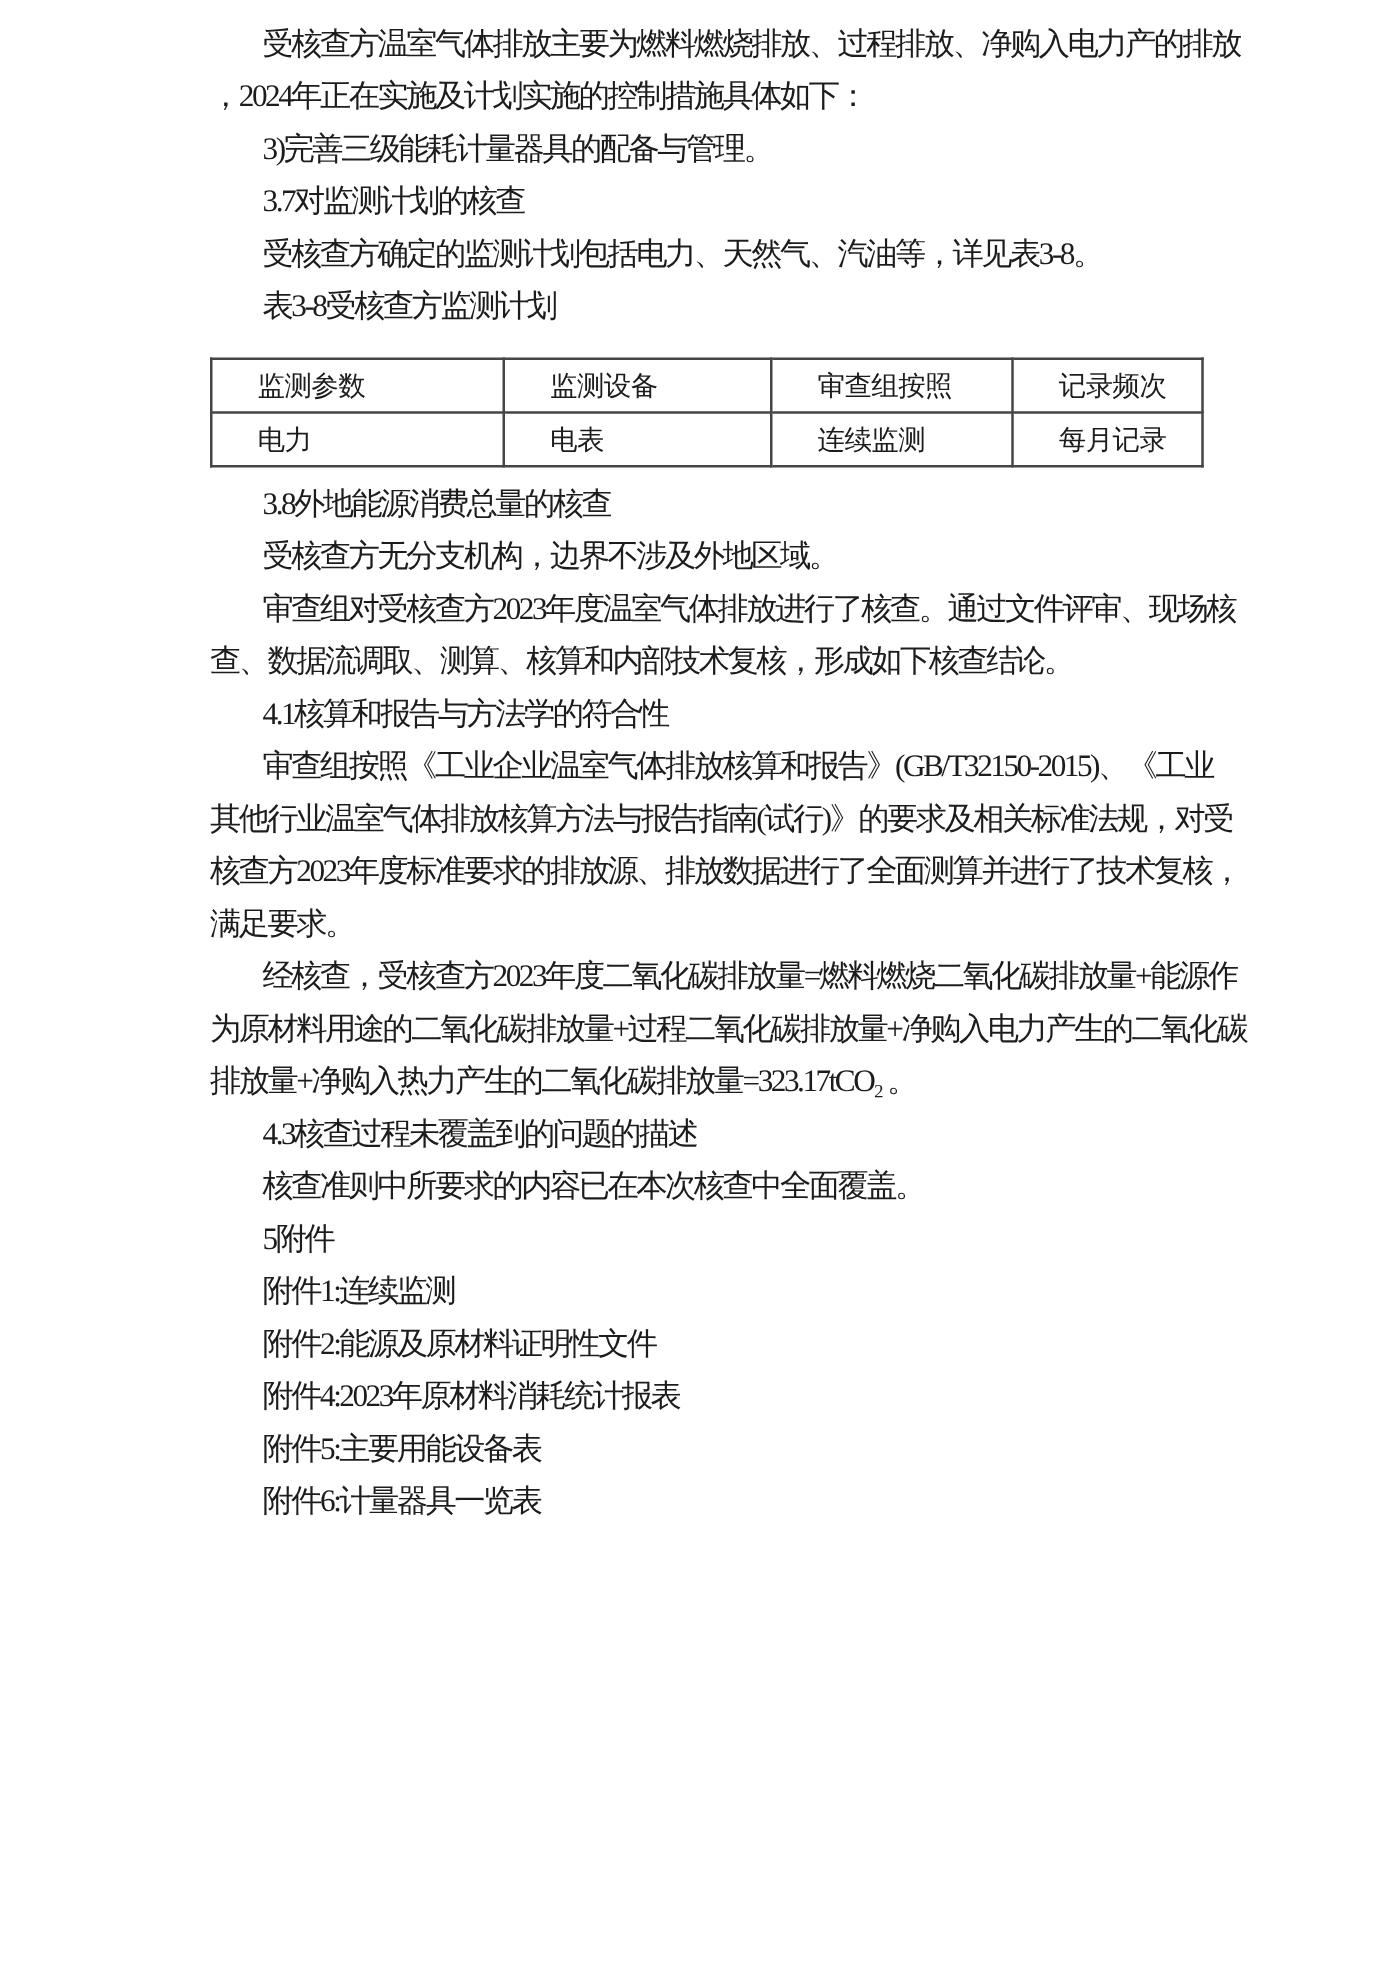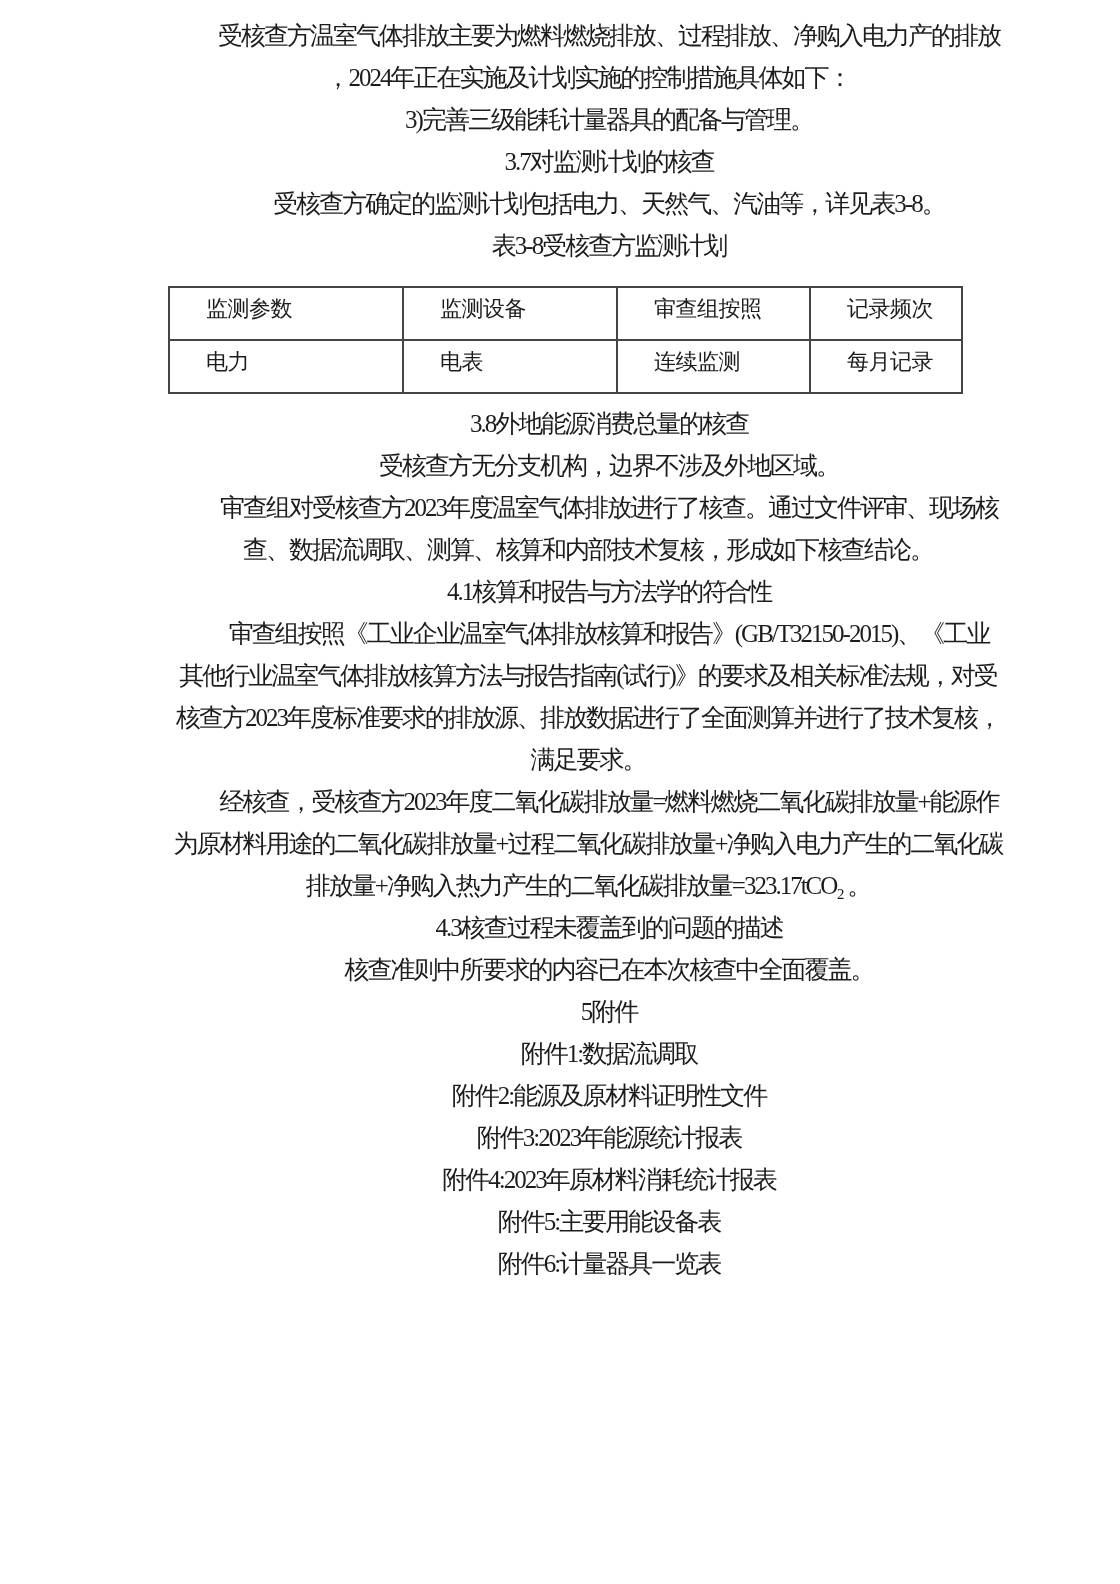--- a/index.html
+++ b/index.html
@@ -18,40 +18,39 @@
     left: 168px;
     top: 15px;
     width: 840px;
   }
   .ln {
     height: 42px;
     line-height: 42px;
     font-size: 25px;
     letter-spacing: -2px;
     white-space: nowrap;
-    text-align: center;
   }
   .ind { padding-left: 42px; }
   table.mon {
     border-collapse: collapse;
     table-layout: fixed;
     width: 793px;
     margin-top: 19px;
     margin-bottom: 9px;
   }
   table.mon col.c1 { width: 234px; }
   table.mon col.c2 { width: 214px; }
   table.mon col.c3 { width: 193px; }
   table.mon col.c4 { width: 152px; }
   table.mon td {
     border: 2px solid #454545;
     height: 41px;
     font-size: 22px;
     letter-spacing: -0.5px;
-    padding: 0 4px 10px 36px;
+    padding: 0 4px 0 36px;
     vertical-align: middle;
     white-space: nowrap;
     overflow: hidden;
   }
 </style>
 </head>
 <body>
 
 <div class="doc">
   <div class="ln ind">受核查方温室气体排放主要为燃料燃烧排放、过程排放、净购入电力产的排放</div>
@@ -92,19 +91,18 @@
   <div class="ln ind">审查组按照《工业企业温室气体排放核算和报告》(GB/T32150-2015)、《工业</div>
   <div class="ln">其他行业温室气体排放核算方法与报告指南(试行)》的要求及相关标准法规，对受</div>
   <div class="ln">核查方2023年度标准要求的排放源、排放数据进行了全面测算并进行了技术复核，</div>
   <div class="ln">满足要求。</div>
   <div class="ln ind">经核查，受核查方2023年度二氧化碳排放量=燃料燃烧二氧化碳排放量+能源作</div>
   <div class="ln">为原材料用途的二氧化碳排放量+过程二氧化碳排放量+净购入电力产生的二氧化碳</div>
   <div class="ln">排放量+净购入热力产生的二氧化碳排放量=323.17tCO₂ 。</div>
   <div class="ln ind">4.3核查过程未覆盖到的问题的描述</div>
   <div class="ln ind">核查准则中所要求的内容已在本次核查中全面覆盖。</div>
   <div class="ln ind">5附件</div>
-  <div class="ln ind">附件1:数据流调取</div>
+  <div class="ln ind">附件1:连续监测</div>
   <div class="ln ind">附件2:能源及原材料证明性文件</div>
-  <div class="ln ind">附件3:2023年能源统计报表</div>
   <div class="ln ind">附件4:2023年原材料消耗统计报表</div>
   <div class="ln ind">附件5:主要用能设备表</div>
   <div class="ln ind">附件6:计量器具一览表</div>
 </div>
 
 </body></html>

